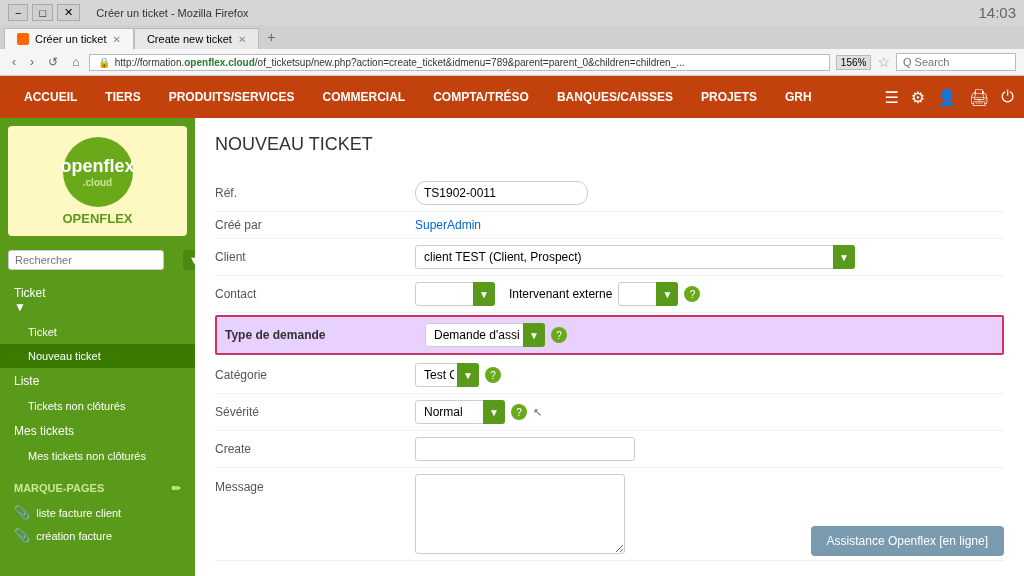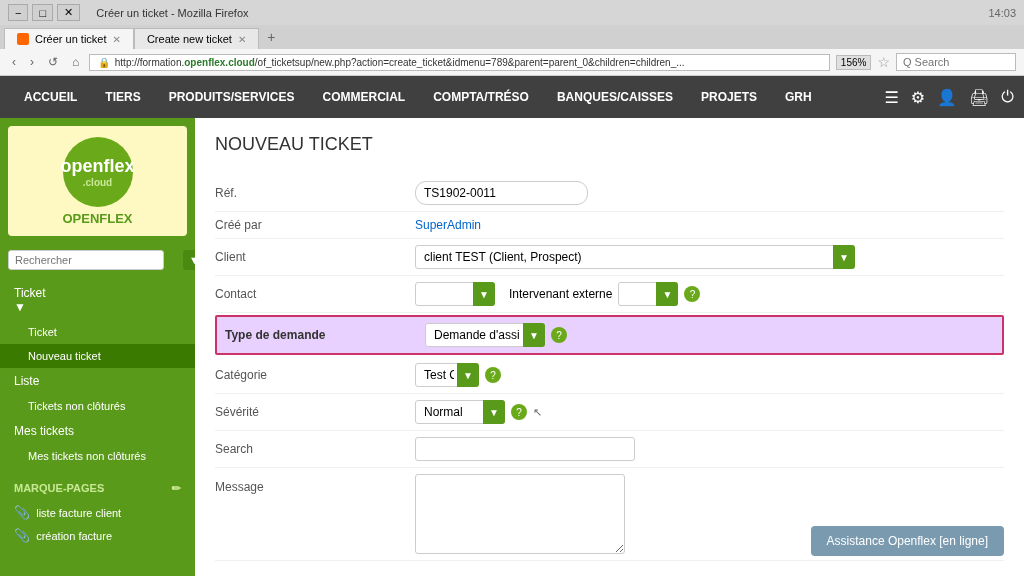--- a/index.html
+++ b/index.html
@@ -177,21 +177,21 @@
       gap: 6px;
       cursor: pointer;
     }
     .bookmark-icon {
       color: #aad060;
       font-size: 13px;
     }
 
     
     .topnav {
-      background: #404040;
+      background: #c2410c;
       display: flex;
       align-items: center;
       padding: 0 10px;
       height: 42px;
     }
     .topnav-item {
       color: white;
       padding: 0 14px;
       height: 42px;
       display: flex;
@@ -392,21 +392,21 @@
       border: 1px solid #aaa;
     }
     .titlebar-title {
       font-size: 11px;
       color: #333;
     }
     .titlebar-right {
       margin-left: auto;
       display: flex;
       gap: 8px;
-      font-size: 11px;
+      font-size: 15px;
       color: #666;
     }
     .tab-plus {
       padding: 4px 8px;
       cursor: pointer;
       font-size: 14px;
       color: #666;
     }
   </style>
 </head>
@@ -614,21 +614,21 @@
           </select>
           <div class="select-arrow">▼</div>
         </div>
         <div class="help-icon">?</div>
 
         <span style="font-size:11px; color:#666;"> ↖</span>
       </div>
     </div>
 
     <div class="form-row">
-      <div class="form-label">Search</div>
+      <div class="form-label">Create</div>
       <div class="form-field">
         <input class="subject-input" type="text" style="">
       </div>
     </div>
 
     <div class="form-row" style="align-items: flex-start;">
       <div class="form-label" style="padding-top:6px;">Message</div>
       <div class="form-field">
         <textarea class="message-textarea" style=""></textarea>
       </div>

